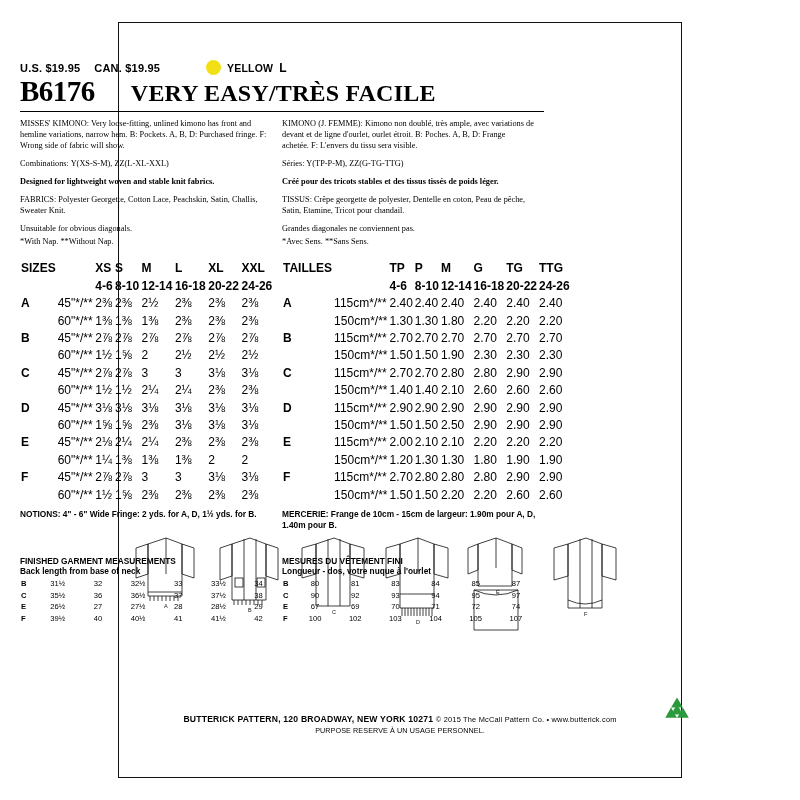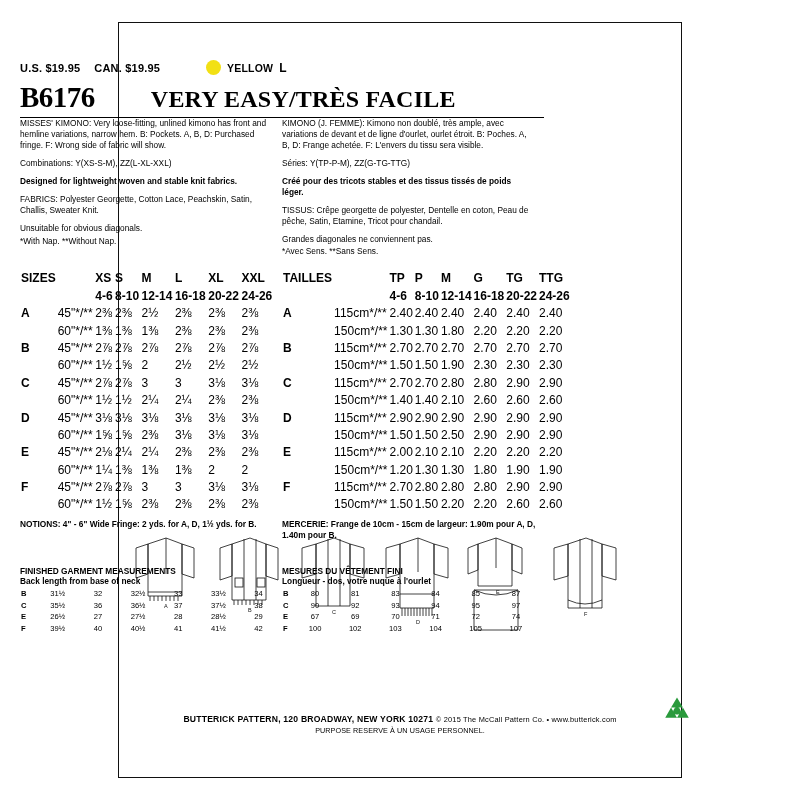--- a/index.html
+++ b/index.html
@@ -9,27 +9,27 @@
   .inner{position:absolute;left:20px;top:60px;width:524px;}
 
   
   .pricerow{display:flex;align-items:center;font-size:11px;font-weight:bold;letter-spacing:.2px;}
   .pricerow .us{margin-right:0;}
   .dot{width:15px;height:15px;border-radius:50%;background:#f2e014;margin:0 6px 0 46px;display:inline-block;}
   .yellow{font-size:10.5px;font-weight:bold;}
   .sizeL{font-size:12px;font-weight:bold;margin-left:6px;}
 
   
-  .titlerow{display:flex;align-items:baseline;margin-top:6px;gap:20px;}
+  .titlerow{display:flex;align-items:baseline;}
   .patno{font-family:"Liberation Serif",serif;font-size:29px;font-weight:bold;letter-spacing:-0.5px;}
   .veryeasy{font-family:"Liberation Serif",serif;font-size:24px;font-weight:bold;margin-left:36px;letter-spacing:.2px;text-align:center;}
   .rule{border-top:1px solid #000;margin-top:3px;}
 
   
-  .cols{display:flex;}
+  .cols{display:flex;margin-top:7px;font-family:Liberation Serif, serif;}
   .col{width:50%;box-sizing:border-box;padding-right:10px;}
   .col p{margin:0 0 7px 0;font-size:8.3px;line-height:1.32;}
   .b{font-weight:bold;}
 
   
   .chartwrap{display:flex;margin-top:6px;}
   .chart{width:50%;box-sizing:border-box;padding-right:8px;}
   table.sz{border-collapse:collapse;font-size:12px;width:100%;}
   table.sz td,table.sz th{padding:0 1px;text-align:left;vertical-align:top;line-height:1.45;white-space:nowrap;}
   .hdr td{font-weight:bold;}

